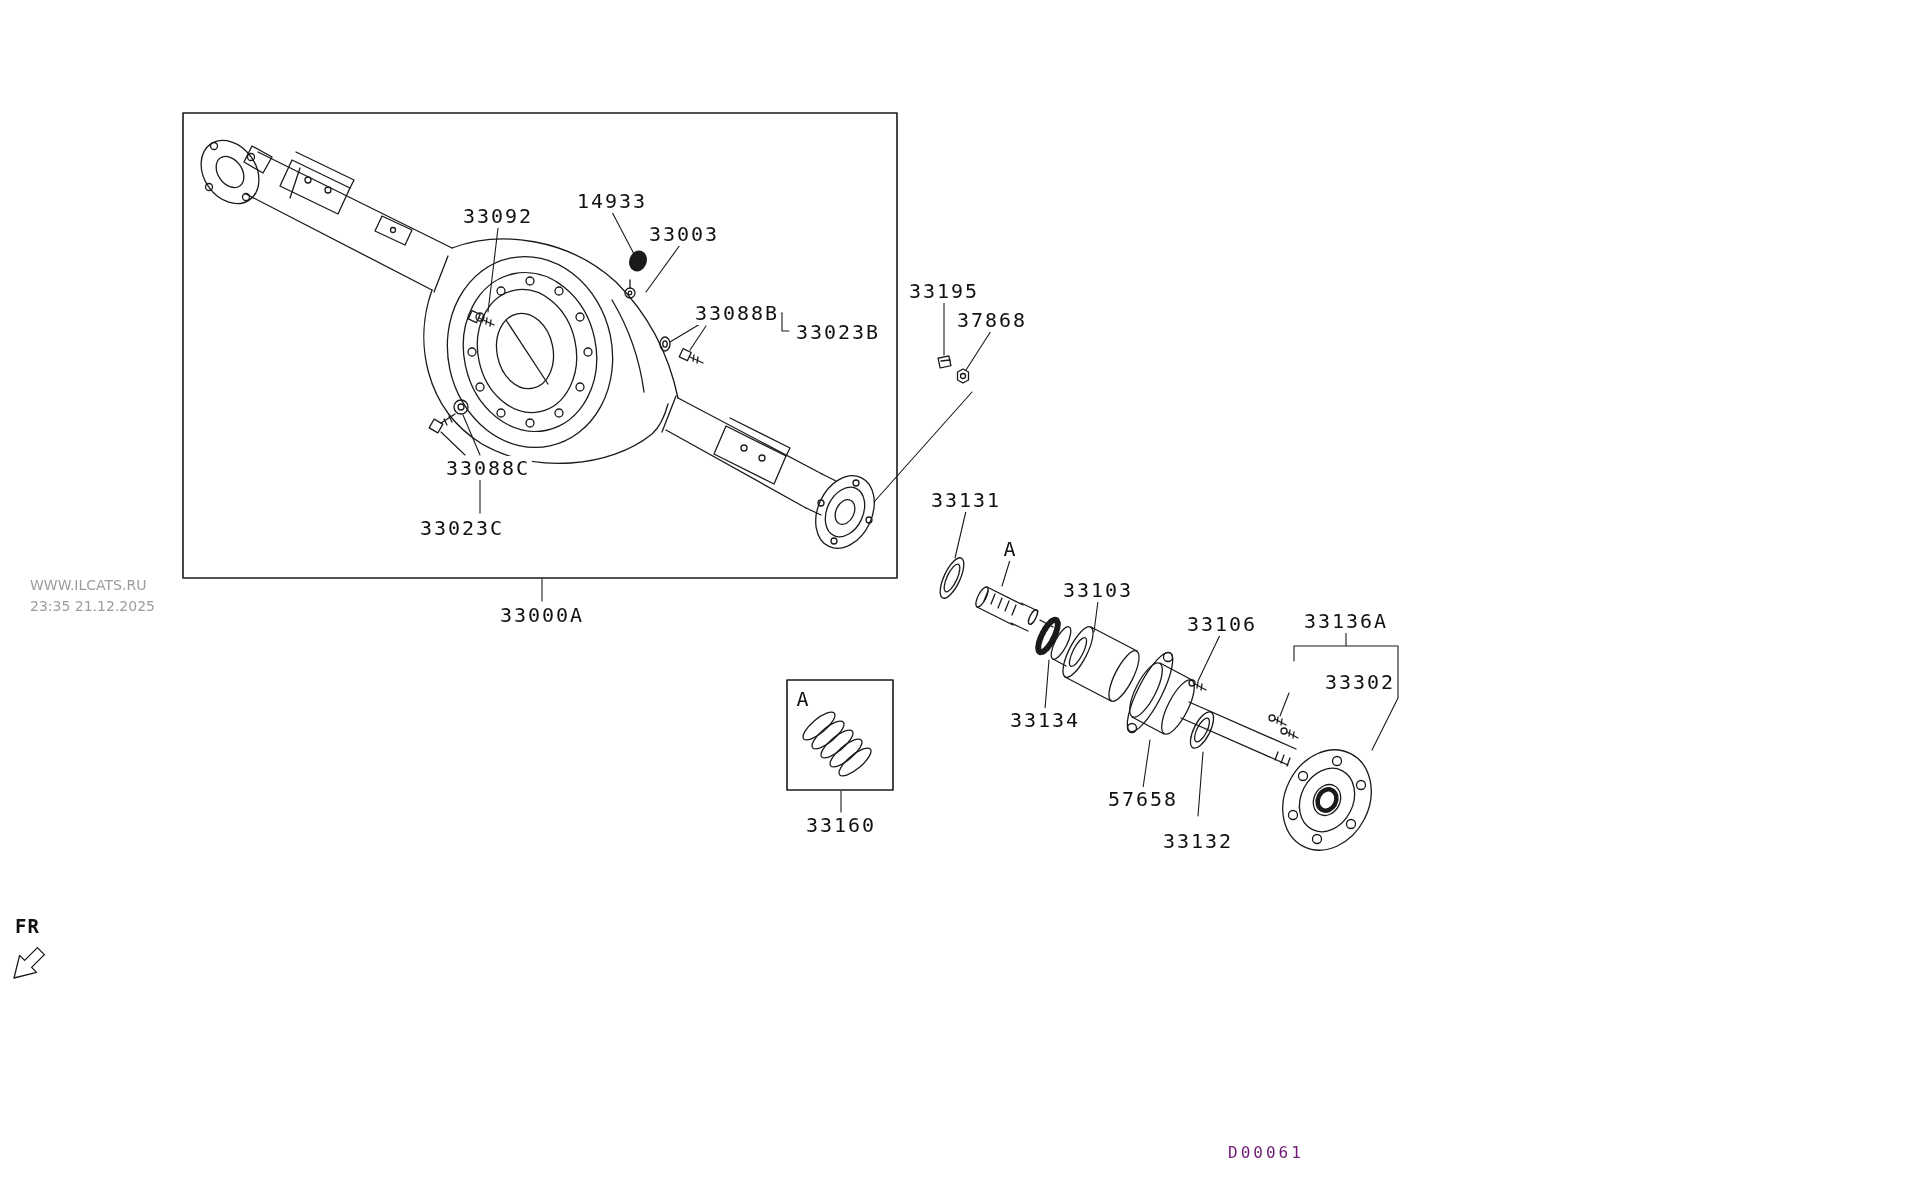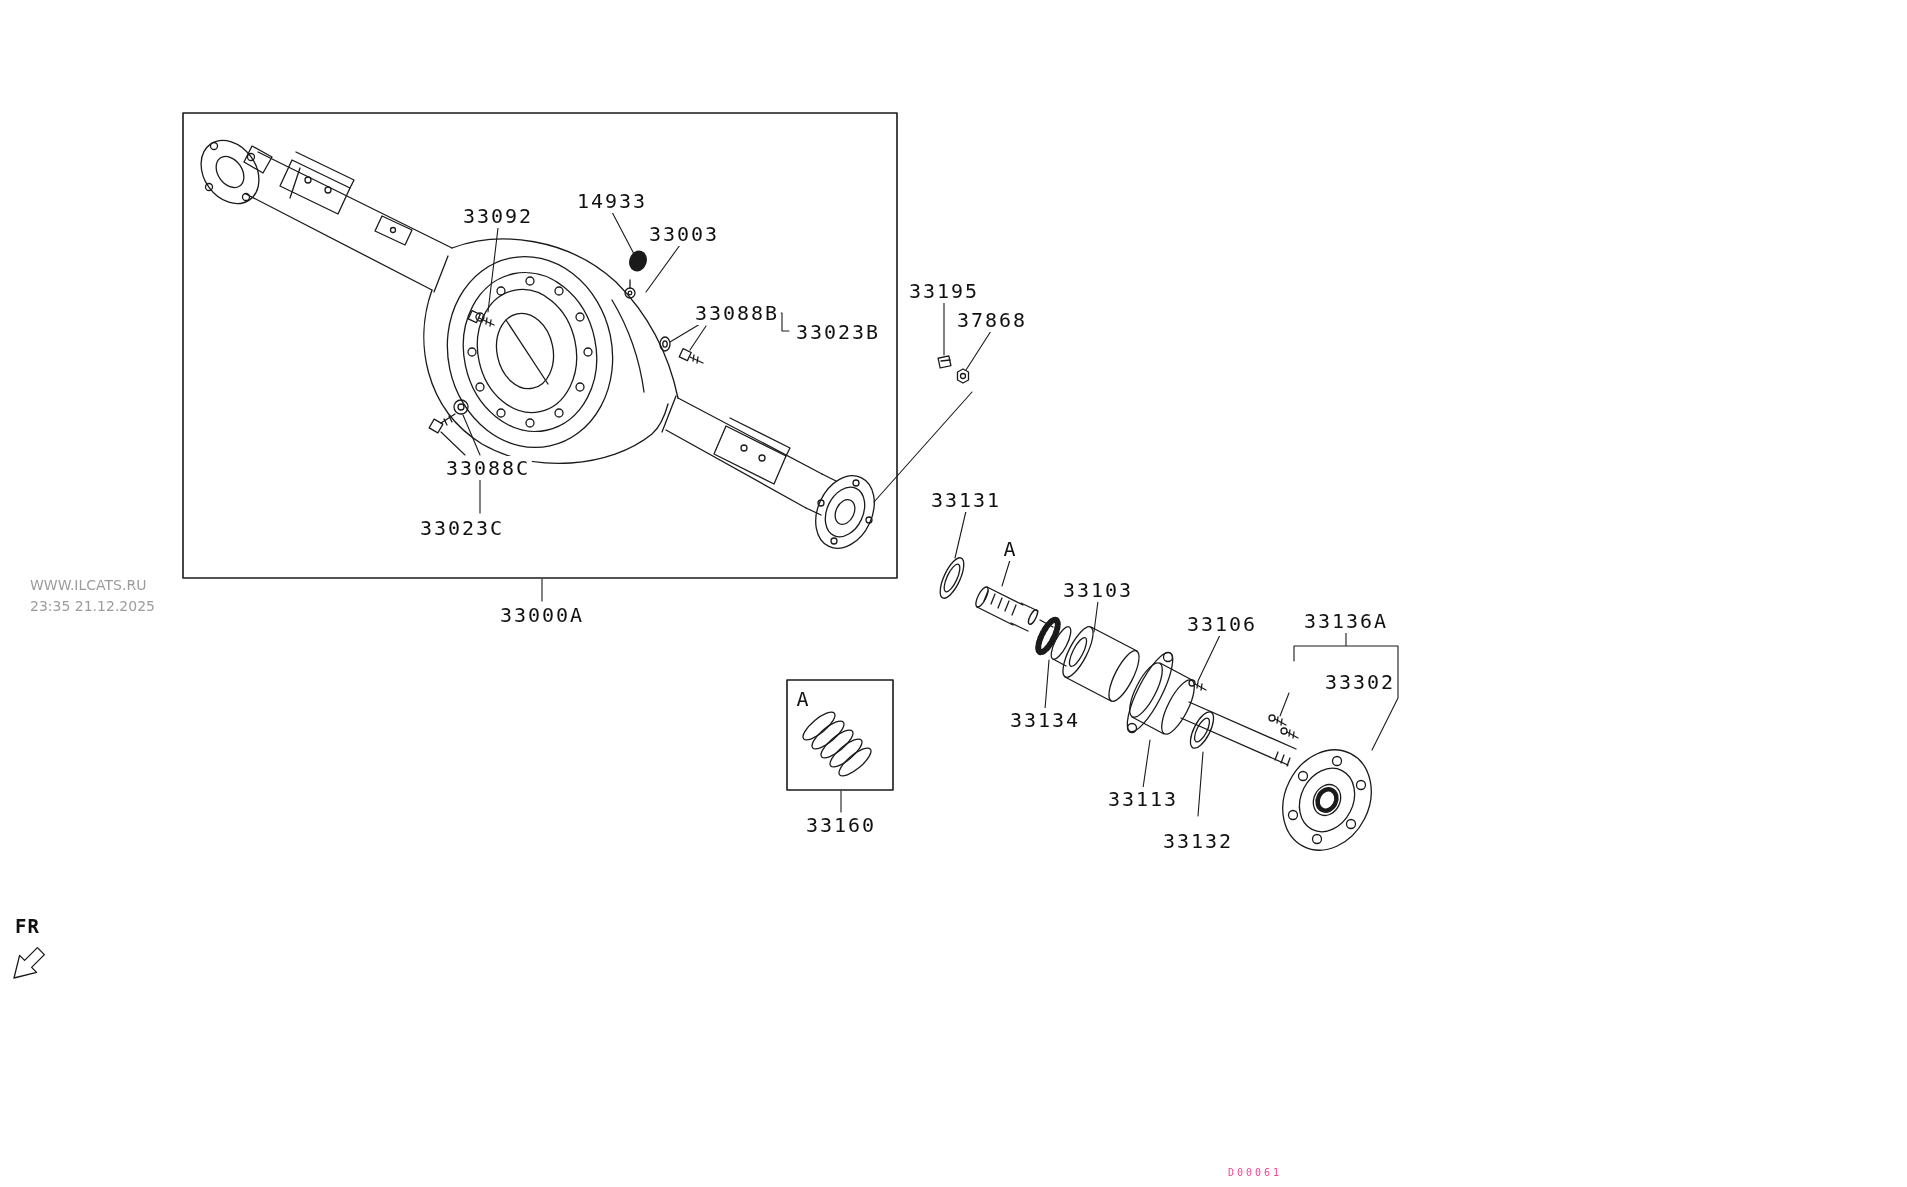--- a/index.html
+++ b/index.html
@@ -42,24 +42,23 @@
     position:absolute;
     left:15px;top:915px;
     font-size:19px;
     font-weight:bold;
     letter-spacing:1px;
     color:#111;
   }
   .drawing-code{
     position:absolute;
     left:1228px;top:1143px;
-    font-size:10px;
+    font-size:16px;
     letter-spacing:3px;
-    color:#ec4899;
-    margin-top:24px;
+    color:#701a75;
   }
 </style>
 </head>
 <body>
 
 <div class="stage">
 
 <svg width="1907" height="1187" viewBox="0 0 1907 1187">
   <g stroke="#1a1a1a" fill="none" stroke-width="1.3" stroke-linecap="round" stroke-linejoin="round">
 
@@ -309,21 +308,21 @@
 <span class="part-label" style="left:992px;top:320px;">37868</span>
 <span class="part-label" style="left:488px;top:468px;">33088C</span>
 <span class="part-label" style="left:462px;top:528px;">33023C</span>
 <span class="part-label" style="left:542px;top:615px;">33000A</span>
 <span class="part-label" style="left:966px;top:500px;">33131</span>
 <span class="part-label" style="left:1098px;top:590px;">33103</span>
 <span class="part-label" style="left:1222px;top:624px;">33106</span>
 <span class="part-label" style="left:1346px;top:621px;">33136A</span>
 <span class="part-label" style="left:1360px;top:682px;">33302</span>
 <span class="part-label" style="left:1045px;top:720px;">33134</span>
-<span class="part-label" style="left:1143px;top:799px;">33113</span>
+<span class="part-label" style="left:1143px;top:799px;">57658</span>
 <span class="part-label" style="left:1198px;top:827px;margin-top:14px;">33132</span>
 <span class="part-label" style="left:841px;top:825px;">33160</span>
 
 <span class="marker-label" style="left:1010px;top:549px;">A</span>
 <span class="marker-label" style="left:803px;top:699px;">A</span>
 
 <div class="watermark">
   <div>WWW.ILCATS.RU</div>
   <div>23:35 21.12.2025</div>
 </div>

